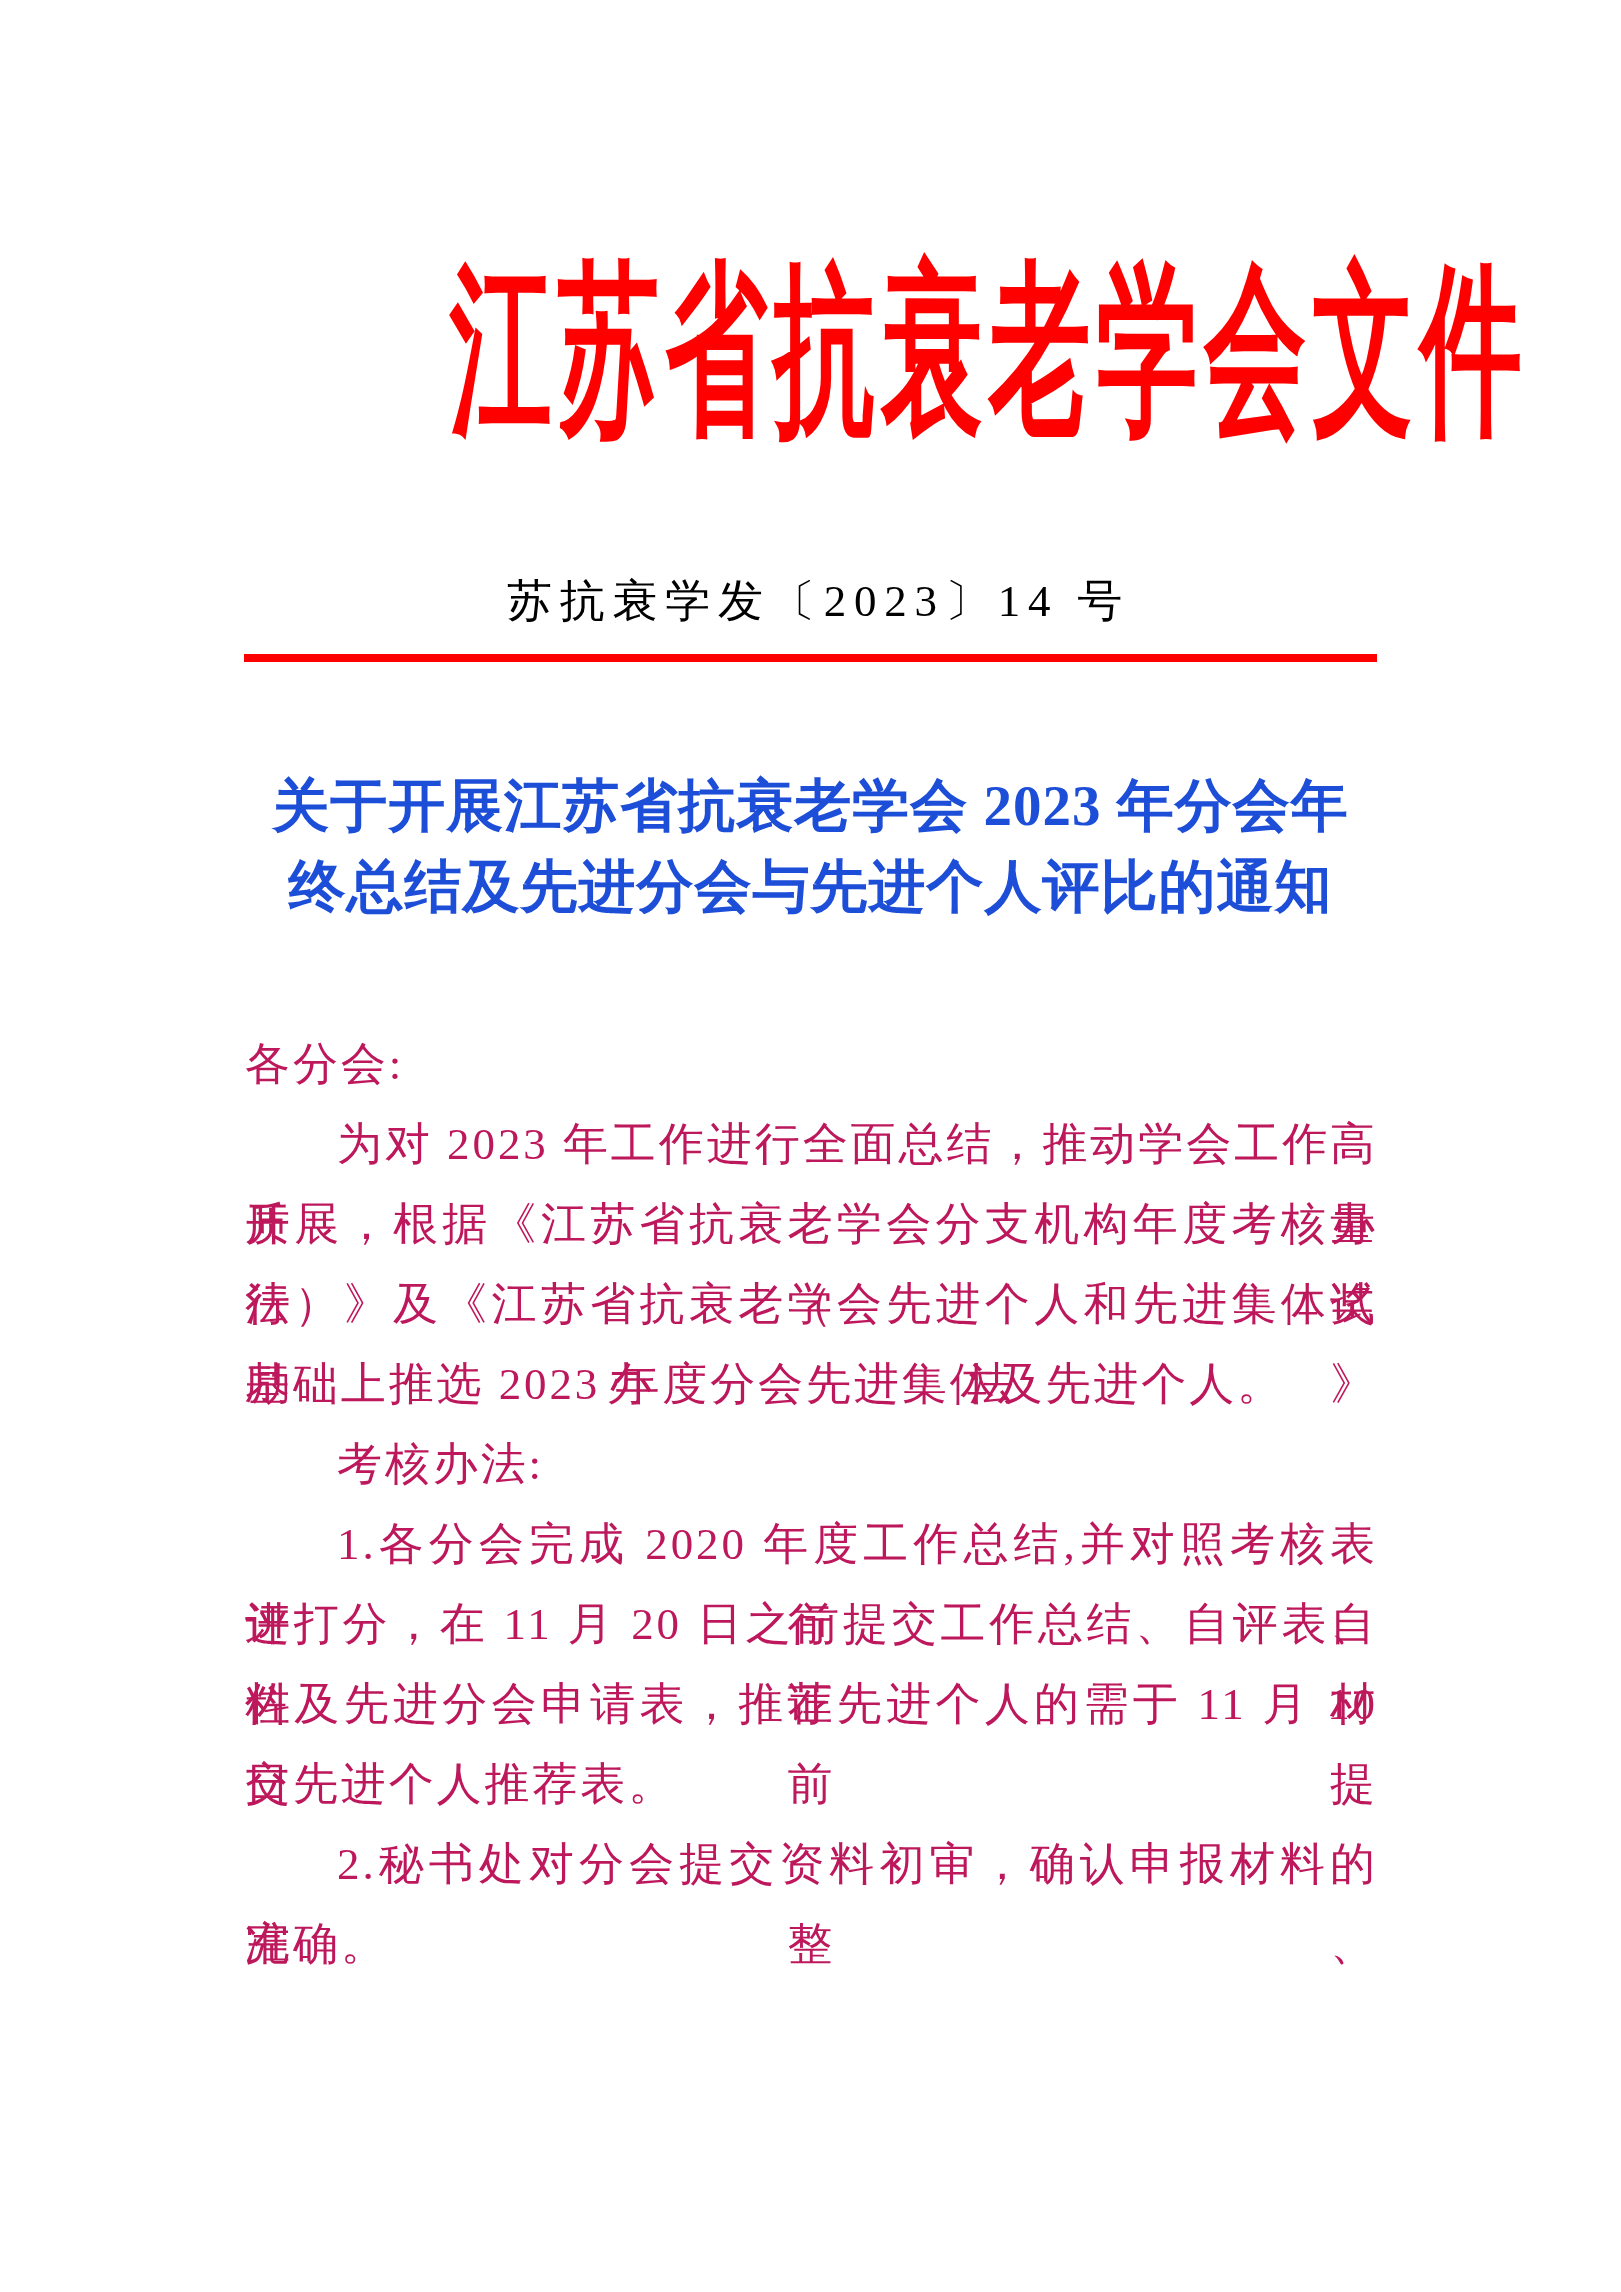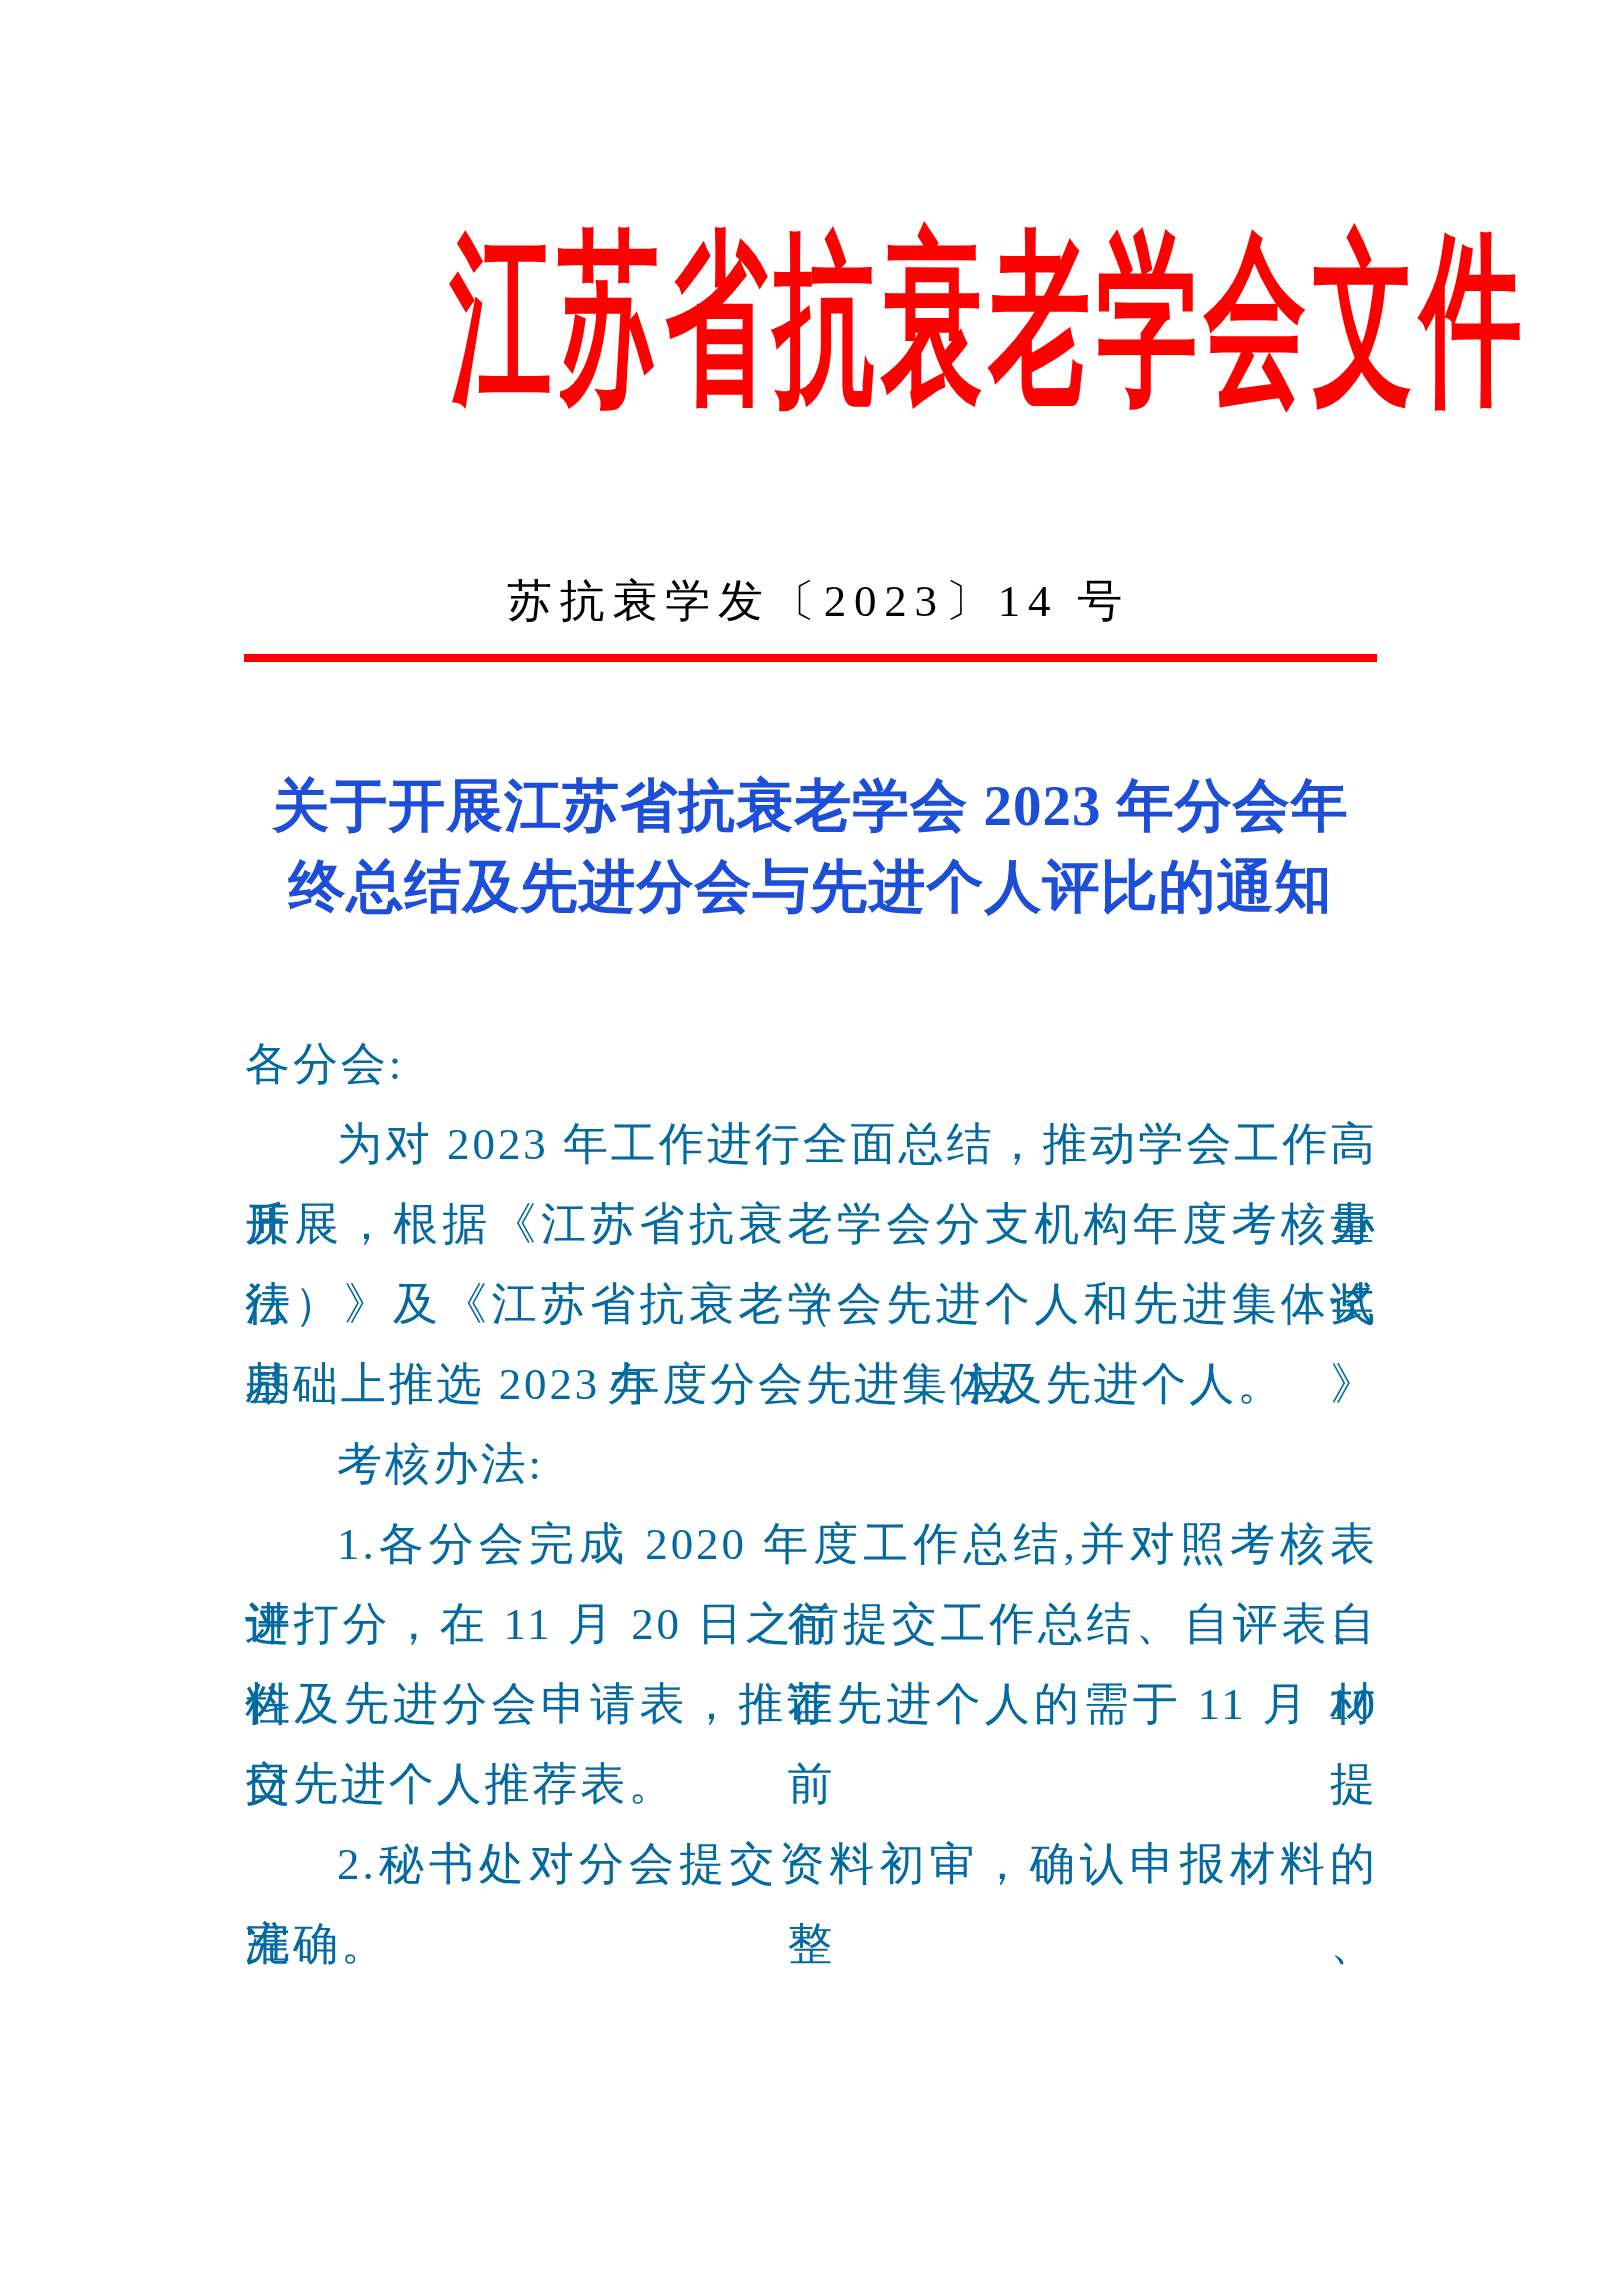--- a/index.html
+++ b/index.html
@@ -12,21 +12,21 @@
     width: 1621px;
     height: 2293px;
     background: #ffffff;
     overflow: hidden;
     margin: 0 auto;
   }
 
   
   .red-head {
     position: absolute;
-    top: 227px;
+    top: 258px;
     left: 0;
     width: 100%;
     text-align: center;
   }
   .red-head .stretch {
     display: inline-block;
     white-space: nowrap;
     font-size: 186px;
     line-height: 186px;
     font-weight: bold;
@@ -73,21 +73,21 @@
     color: #1d4ed8;
   }
 
   
   .body-text {
     position: absolute;
     top: 1024px;
     left: 245px;
     width: 1133px;
     font-size: 45px;
-    color: #0369a1;
+    color: #be185d;
     letter-spacing: 2.9px;
   }
   .ln {
     height: 80px;
     line-height: 80px;
     white-space: nowrap;
     text-align: left;
   }
   .ln.jfull {
     white-space: normal;

